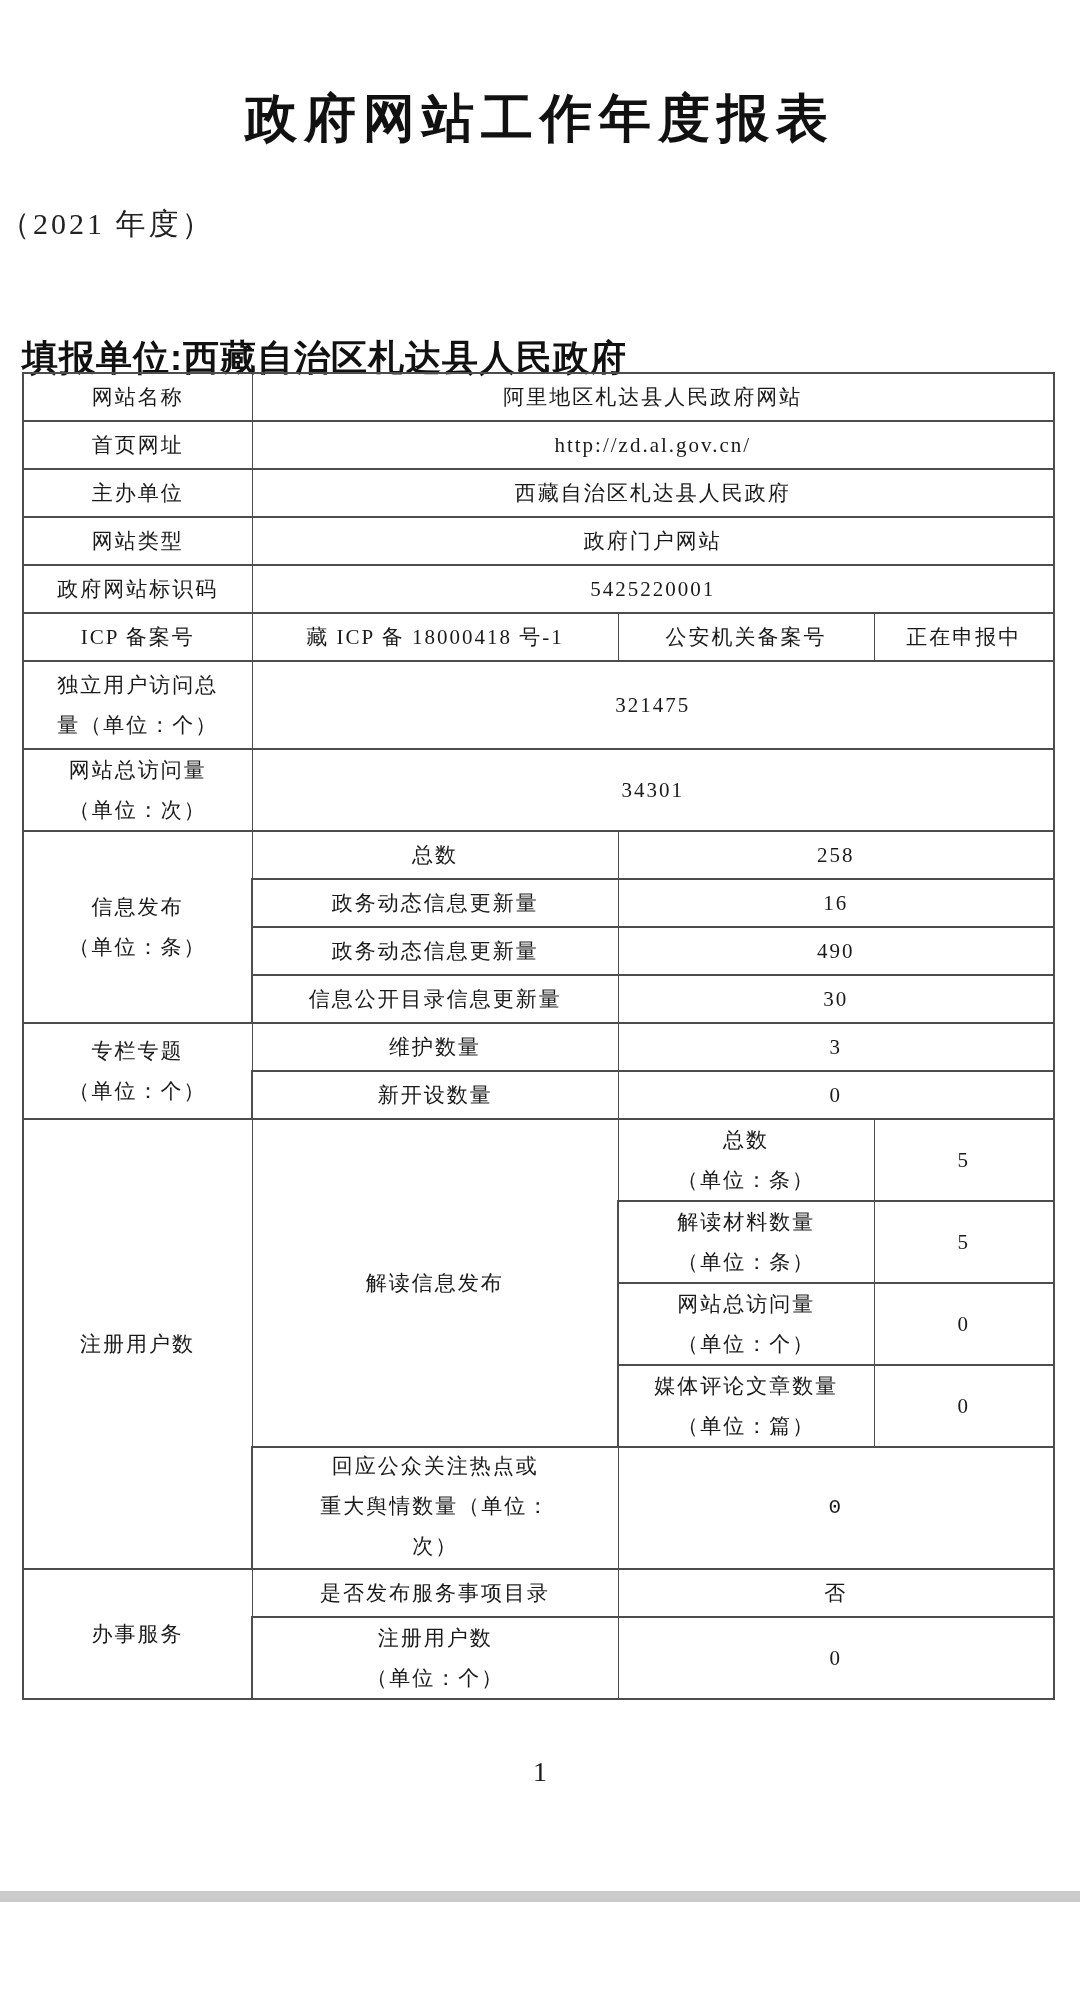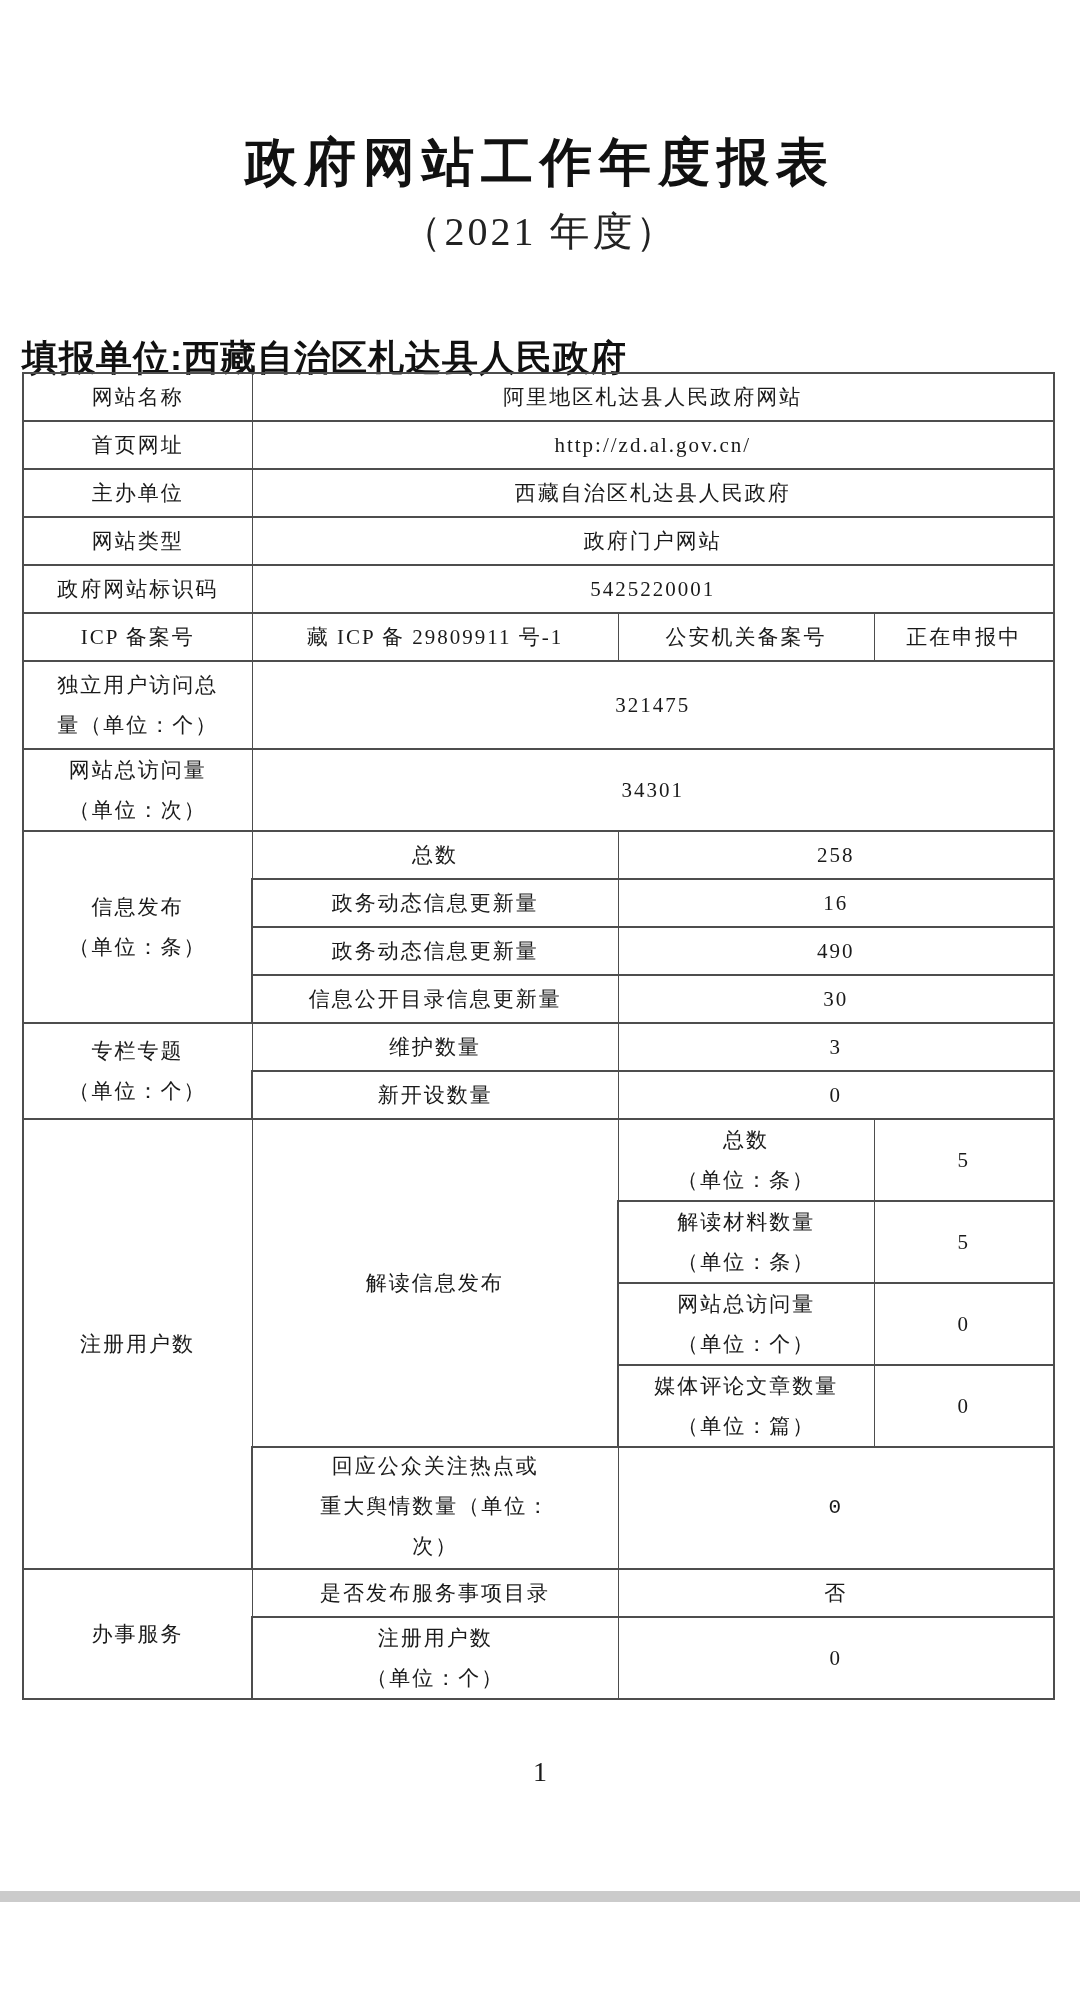--- a/index.html
+++ b/index.html
@@ -20,29 +20,28 @@
     top: 84px;
     left: 0;
     width: 100%;
     text-align: center;
     font-family: Liberation Serif, serif;
     font-weight: 700;
     font-size: 52px;
     letter-spacing: 7px;
     color: #111111;
     white-space: nowrap;
-    margin-top: 44px;
   }
   .doc-subtitle {
     position: absolute;
     top: 204px;
     left: 0;
     width: 100%;
-    text-align: center;
-    font-size: 40px;
+    text-align: left;
+    font-size: 30px;
     letter-spacing: 3px;
     color: #222222;
   }
   .filing-line {
     position: absolute;
     top: 334px;
     left: 22px;
     font-family: "Liberation Sans", "DejaVu Sans", sans-serif;
     font-weight: 700;
     font-size: 36px;
@@ -129,21 +128,21 @@
     <tr class="rh-basic">
       <td>网站类型</td>
       <td colspan="3">政府门户网站</td>
     </tr>
     <tr class="rh-basic">
       <td>政府网站标识码</td>
       <td colspan="3">5425220001</td>
     </tr>
     <tr class="rh-basic">
       <td>ICP 备案号</td>
-      <td>藏 ICP 备 29809911 号-1</td>
+      <td>藏 ICP 备 18000418 号-1</td>
       <td>公安机关备案号</td>
       <td>正在申报中</td>
     </tr>
     <tr class="rh-visit1">
       <td class="wrap">独立用户访问总
 量（单位：个）</td>
       <td colspan="3">321475</td>
     </tr>
     <tr class="rh-visit2">
       <td class="wrap">网站总访问量

